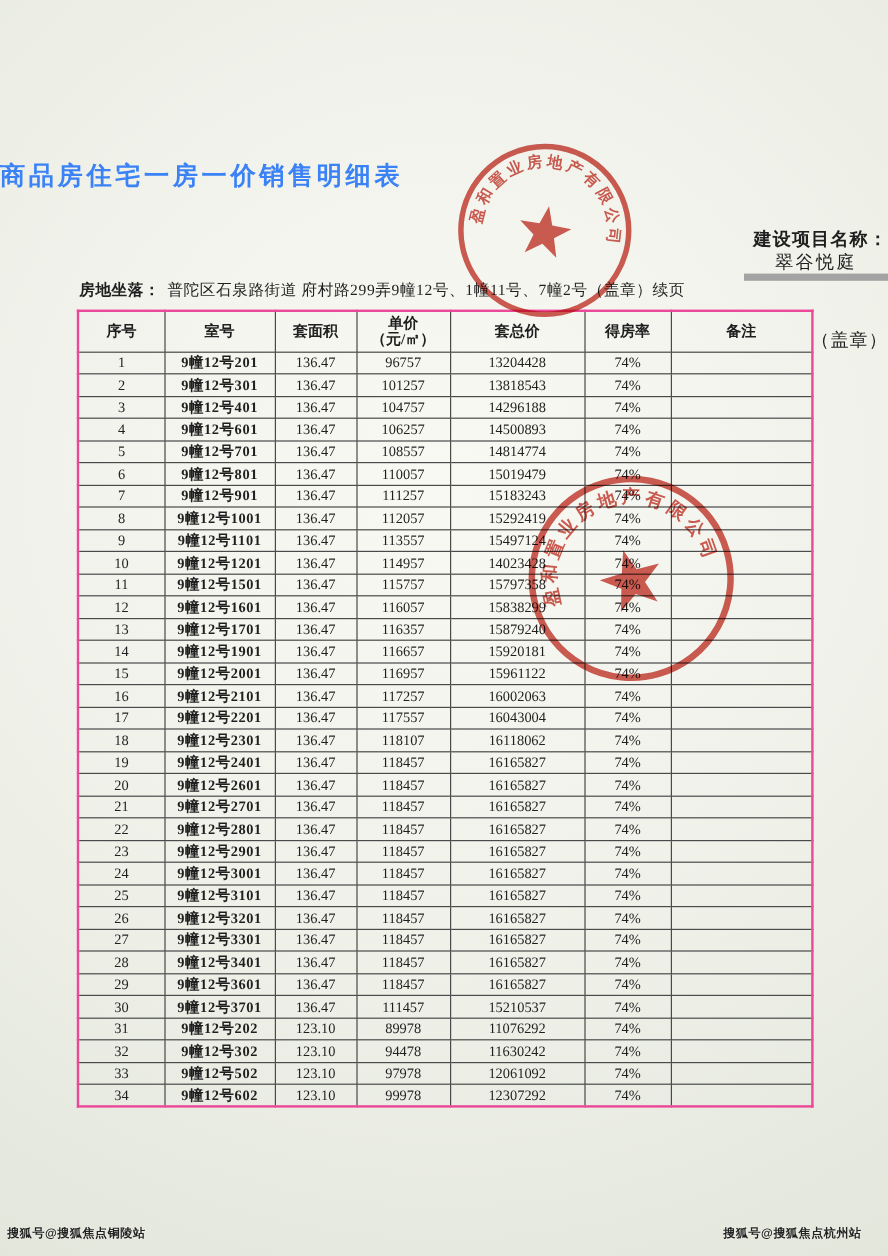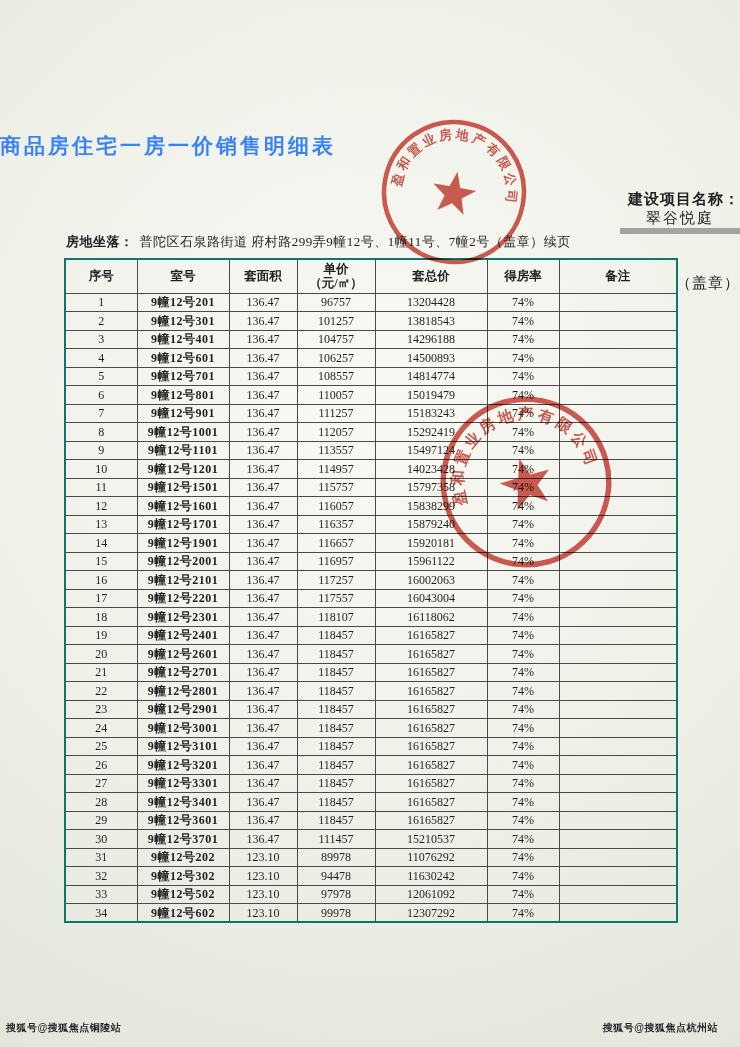--- a/index.html
+++ b/index.html
@@ -47,21 +47,21 @@
   }
   .address-label { font-weight: bold; margin-right: 6px; }
 
   table.price-table {
     position: absolute;
     top: 258px; left: 64px;
     width: 612px;
     border-collapse: collapse;
     table-layout: fixed;
     background: transparent;
-    border: 2px solid #0f766e;
+    border: 2px solid #ec4899;
   }
   .price-table th, .price-table td {
     border: 1px solid #4a4a4a;
     text-align: center;
     vertical-align: middle;
     overflow: hidden;
   }
   .price-table th {
     font-size: 12.5px;
     font-weight: bold;

